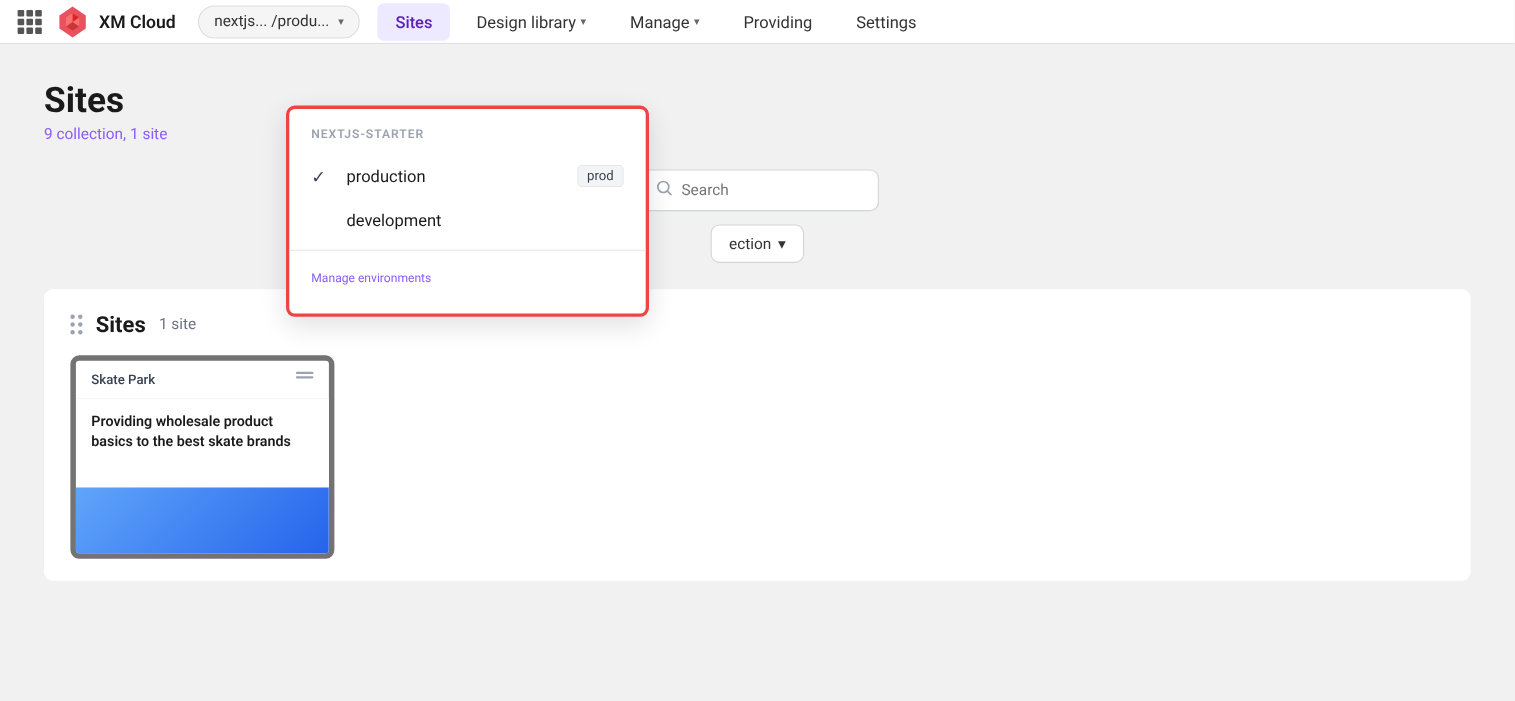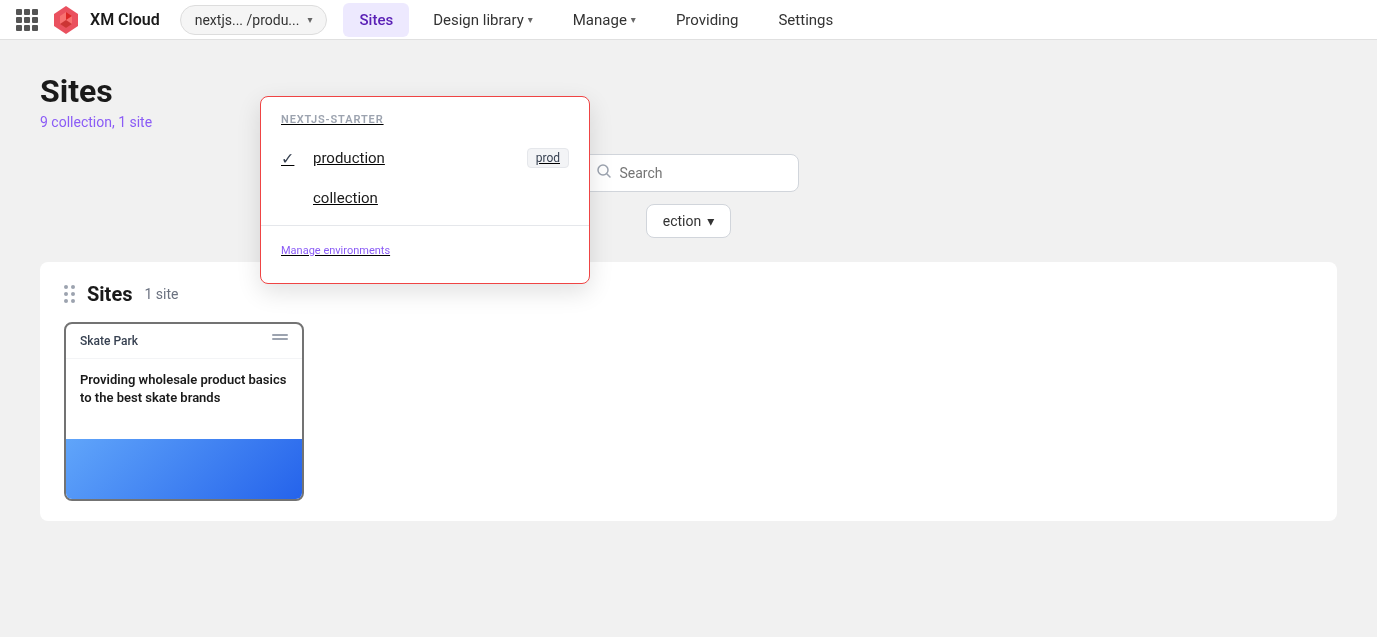--- a/index.html
+++ b/index.html
@@ -211,21 +211,21 @@
 
     .section-count {
       font-size: 14px;
       color: #6b7280;
       font-weight: 400;
     }
 
     
     .site-card {
       width: 240px;
-      border: 2px solid #737373;
+      border: 5px solid #737373;
       border-radius: 8px;
       overflow: hidden;
       background: #ffffff;
     }
 
     .site-card-header {
       padding: 10px 14px;
       display: flex;
       justify-content: space-between;
       align-items: flex-start;
@@ -278,26 +278,25 @@
       background: linear-gradient(135deg, #60a5fa 0%, #2563eb 100%);
     }
 
     
     .dropdown-menu {
       position: absolute;
       top: 56px;
       left: 260px;
       width: 330px;
       background: #ffffff;
-      border: 1px solid #ef4444;
+      border: 3px solid #ef4444;
       border-radius: 8px;
       box-shadow: 0 8px 24px rgba(0,0,0,0.12);
       z-index: 300;
       padding: 16px 0;
-      text-decoration: underline;
     }
 
     .dropdown-section-label {
       font-size: 11px;
       font-weight: 600;
       color: #9ca3af;
       letter-spacing: 0.08em;
       padding: 0 20px 12px;
       text-transform: uppercase;
     }
@@ -458,20 +457,20 @@
     <div class="dropdown-section-label">NEXTJS-STARTER</div>
 
     <div class="dropdown-item">
       <span class="check-icon">✓</span>
       <span class="item-label">production</span>
       <span class="prod-badge">prod</span>
     </div>
 
     <div class="dropdown-item">
       <span class="check-icon" style="visibility:hidden;">✓</span>
-      <span class="item-label">collection</span>
+      <span class="item-label">development</span>
     </div>
 
     <div class="dropdown-divider"></div>
 
     <div class="dropdown-manage">Manage environments</div>
   </div>
 </div>
 
 </body></html>

